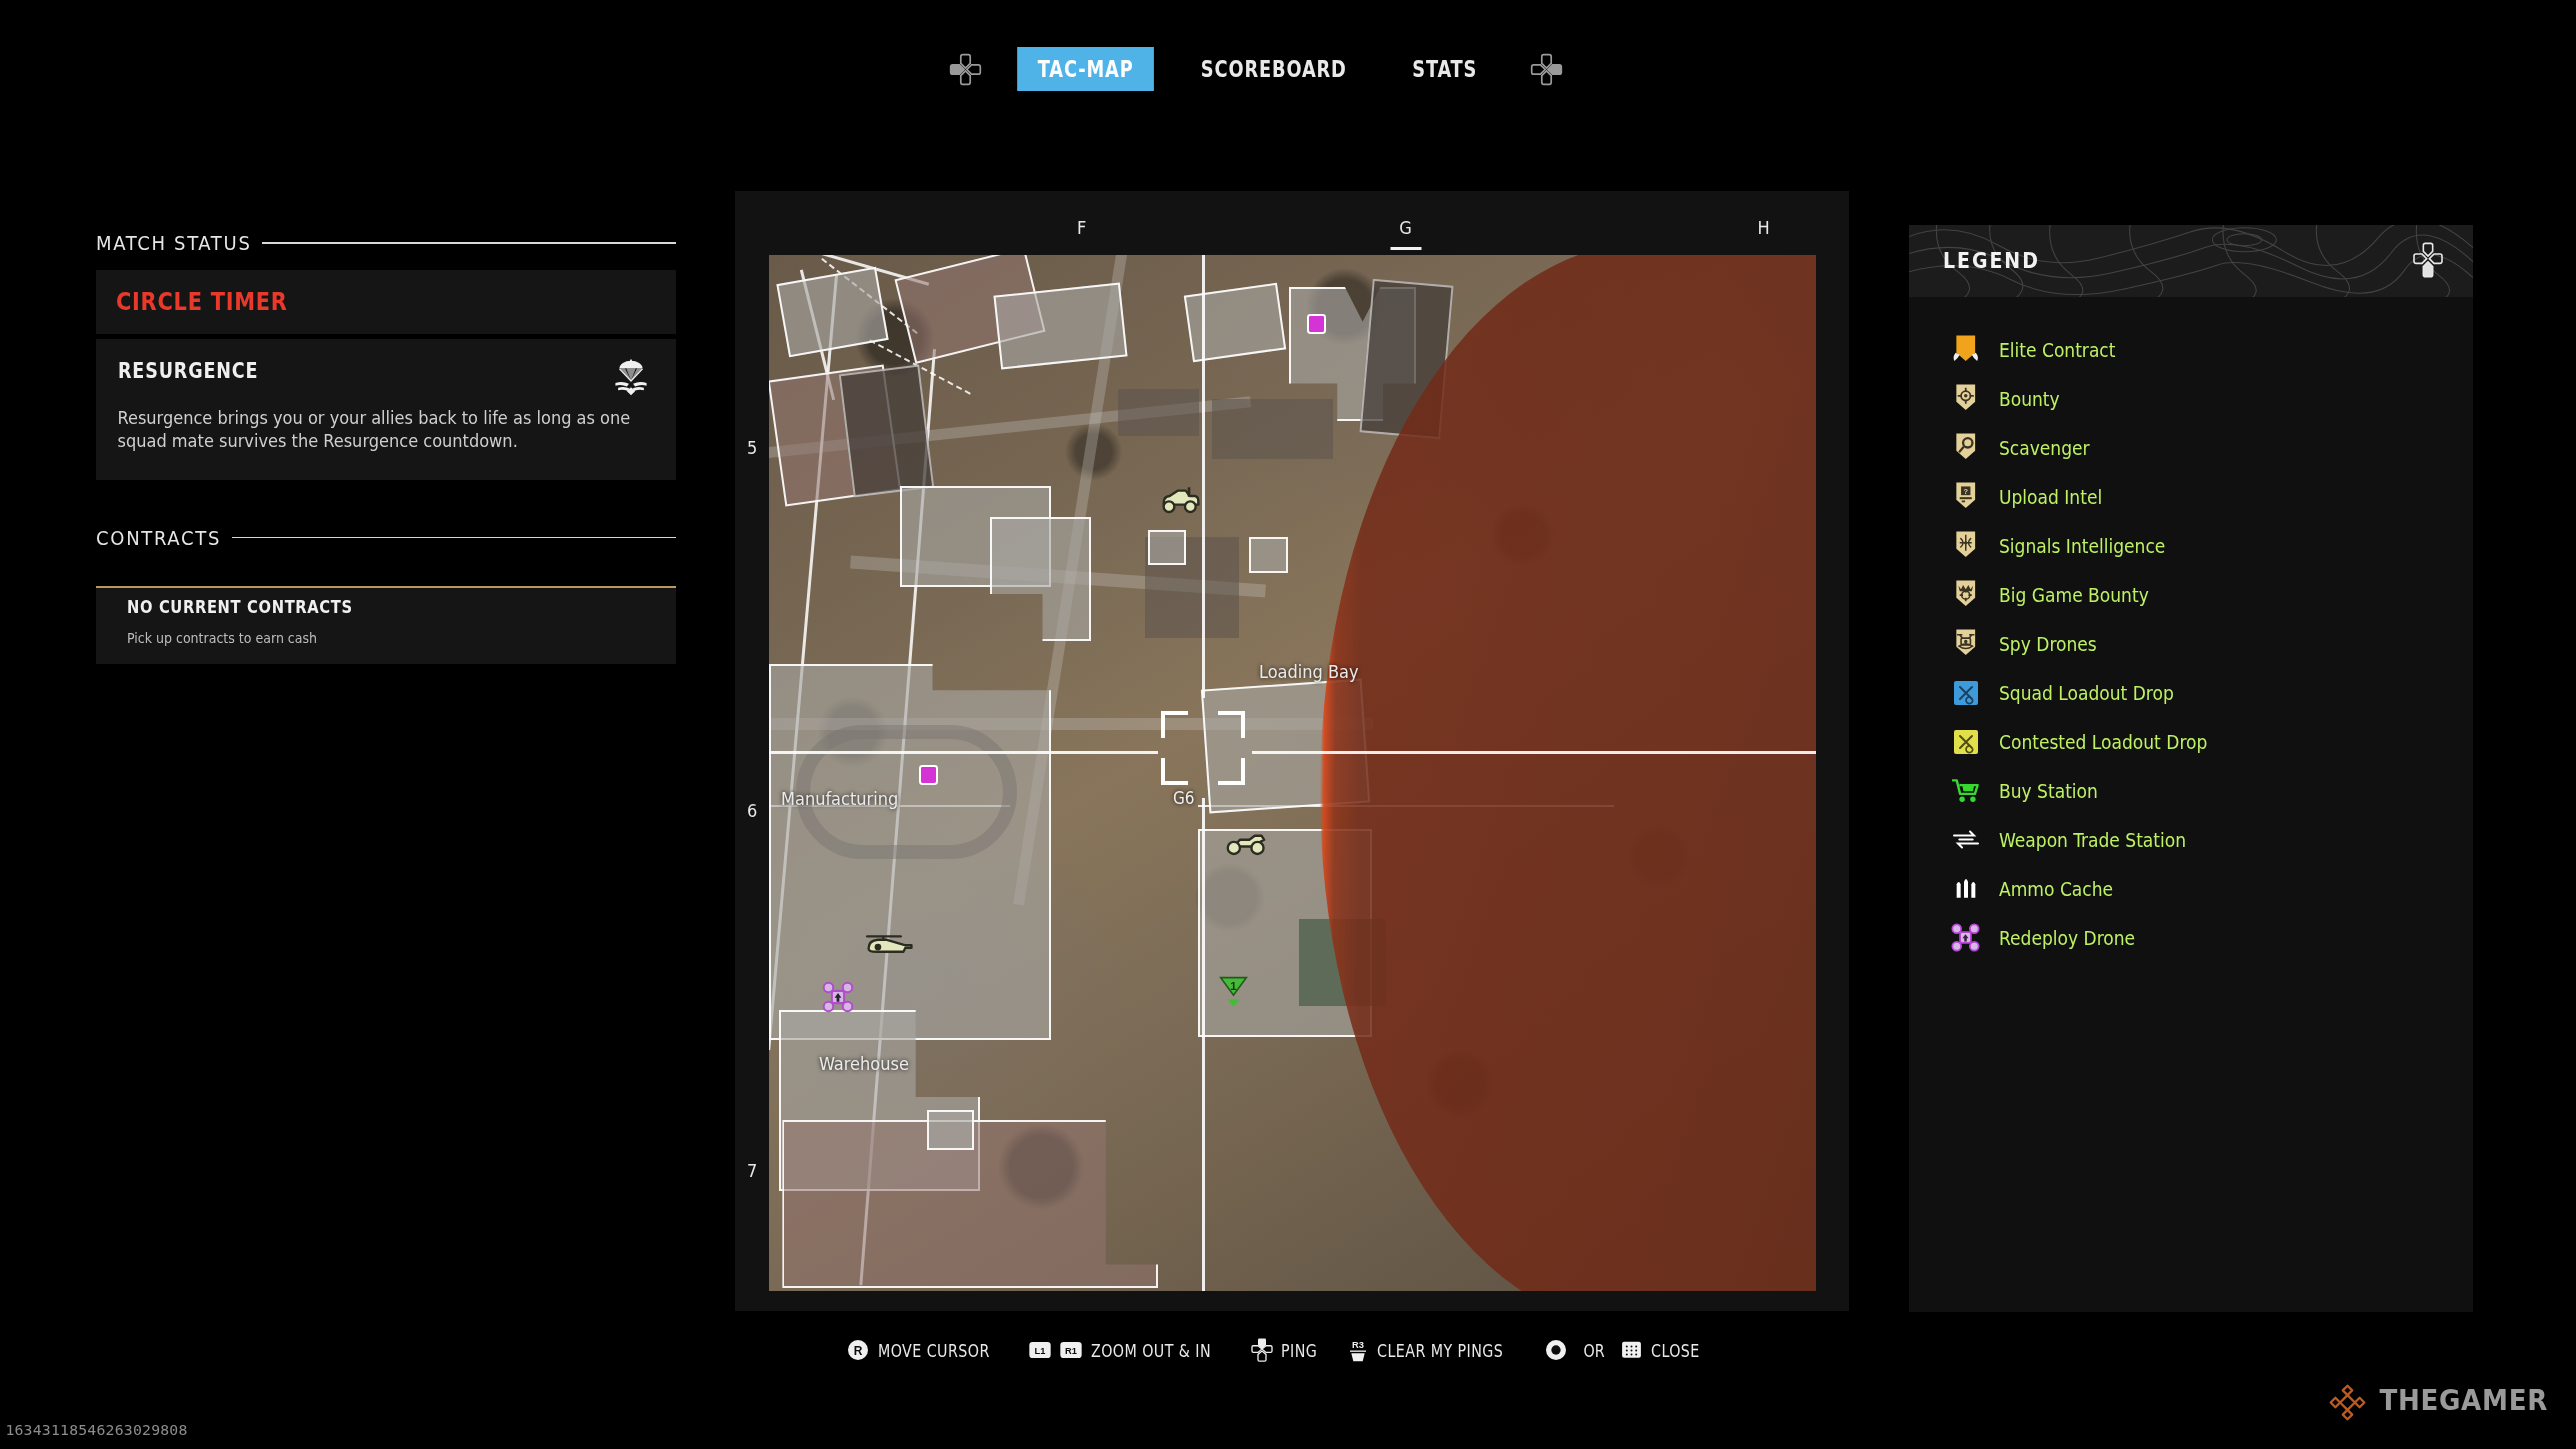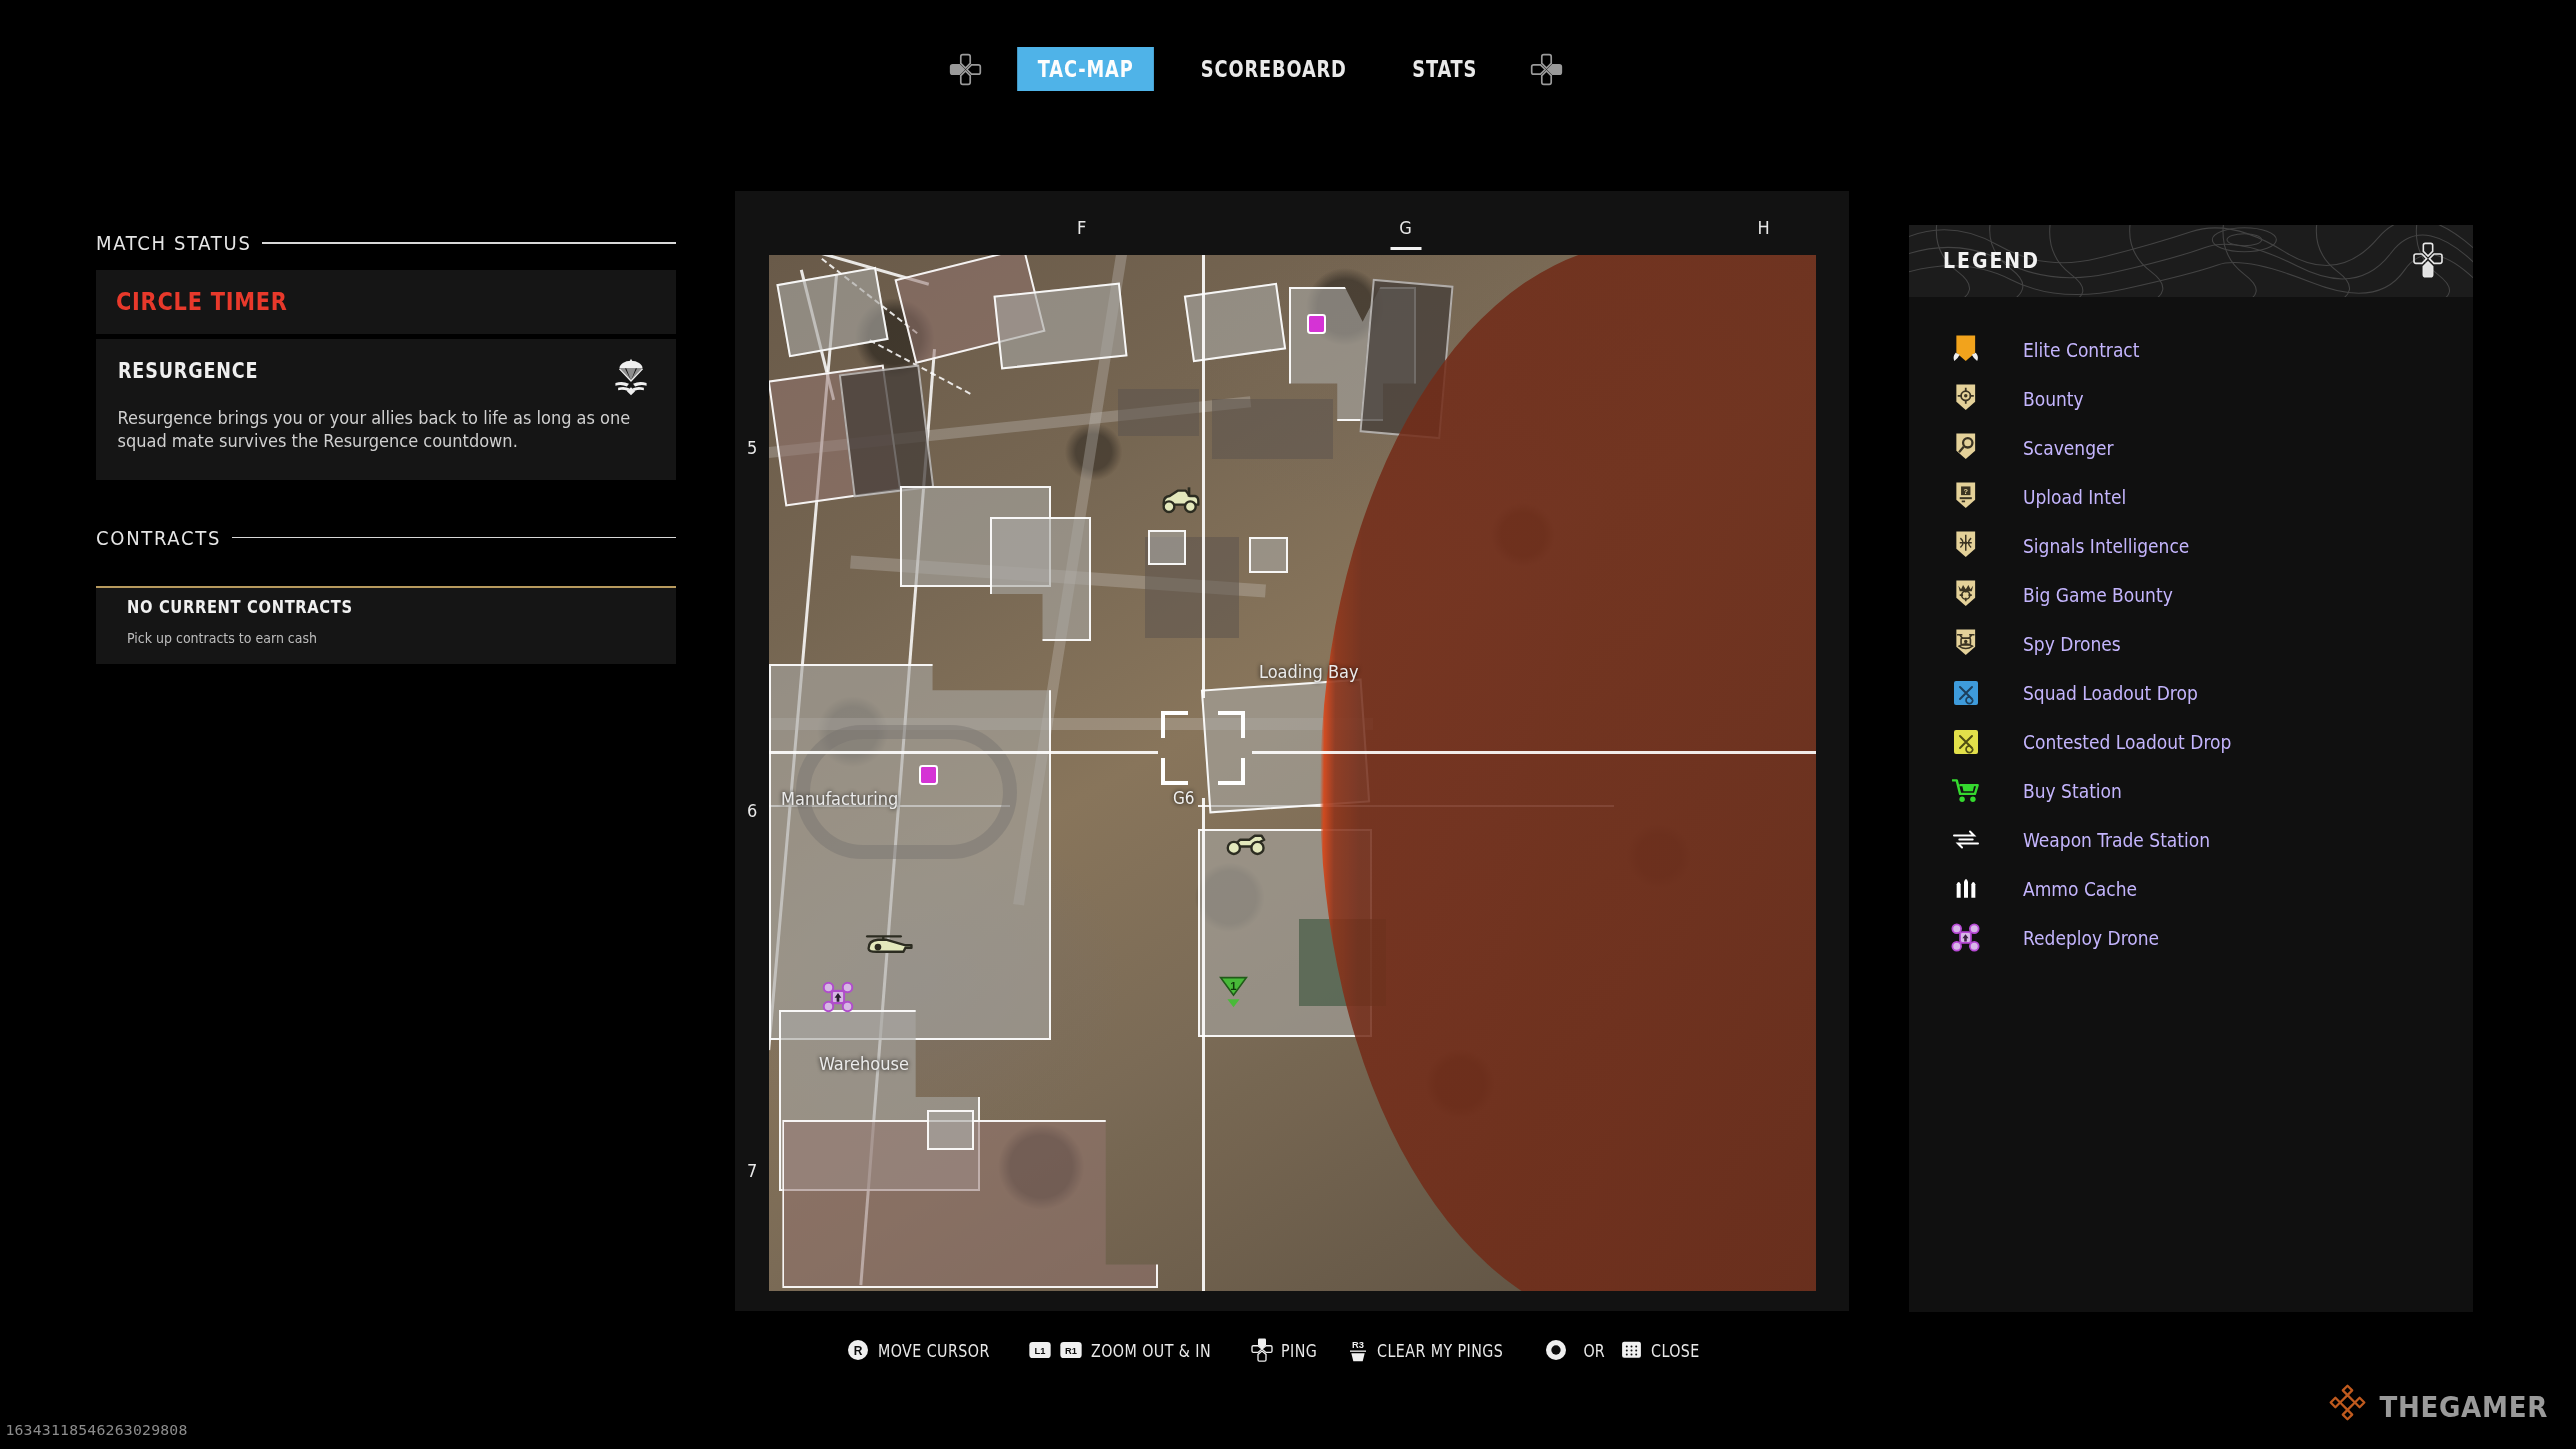--- a/index.html
+++ b/index.html
@@ -179,21 +179,21 @@
   #legend-dpad { position: absolute; right: 28px; top: 17.4px; width: 34px; height: 36px; }
   #legend-list { padding: 28px 0 0 0; }
   .legrow {
     display: flex; align-items: center; height: 49px; padding-left: 39px;
   }
   .legicon {
     width: 35px; height: 35px; flex: none; display: flex;
     align-items: center; justify-content: center;
   }
   .leglabel {
-    margin-left: 40px; color: #c4b5fd; font-size: 19px;
+    margin-left: 16px; color: #bef264; font-size: 19px;
     font-family: "DejaVu Sans Condensed", "Liberation Sans Narrow", "Liberation Sans", sans-serif;
     white-space: nowrap;
   }
 
   
   #bottombar {
     position: absolute; left: 0; top: 1332px; width: 2576px; height: 36px;
     display: flex; align-items: center; justify-content: center; gap: 0;
   }
   .hint { display: flex; align-items: center; gap: 7.4px; margin-right: 23px; }
@@ -210,21 +210,21 @@
     font-family: "DejaVu Sans Condensed", "Liberation Sans Narrow", "Liberation Sans", sans-serif;
     font-size: 18px; color: #e9e9e9; margin: 0 6.7px; transform: scaleX(.88);
   }
 
   
   #idcode {
     position: absolute; left: 5.4px; top: 1421px; color: #8c8c8c; font-size: 14.8px;
     font-family: "DejaVu Sans Mono", "Liberation Mono", monospace; letter-spacing: 0.2px;
   }
   #brand {
-    position: absolute; right: 28px; top: 1383px; display: flex; align-items: flex-end; gap: 12px;
+    position: absolute; right: 28px; top: 1383px; display: flex; align-items: flex-start; gap: 12px;
   }
   #brand-text {
     font-family: "DejaVu Sans Condensed", "Liberation Sans Narrow", "Liberation Sans", sans-serif;
     font-weight: 700; font-size: 29px; letter-spacing: 0.7px; color: #9a9a9a;
   }
 </style>
 </head>
 <body>
 
 <div id="root">

